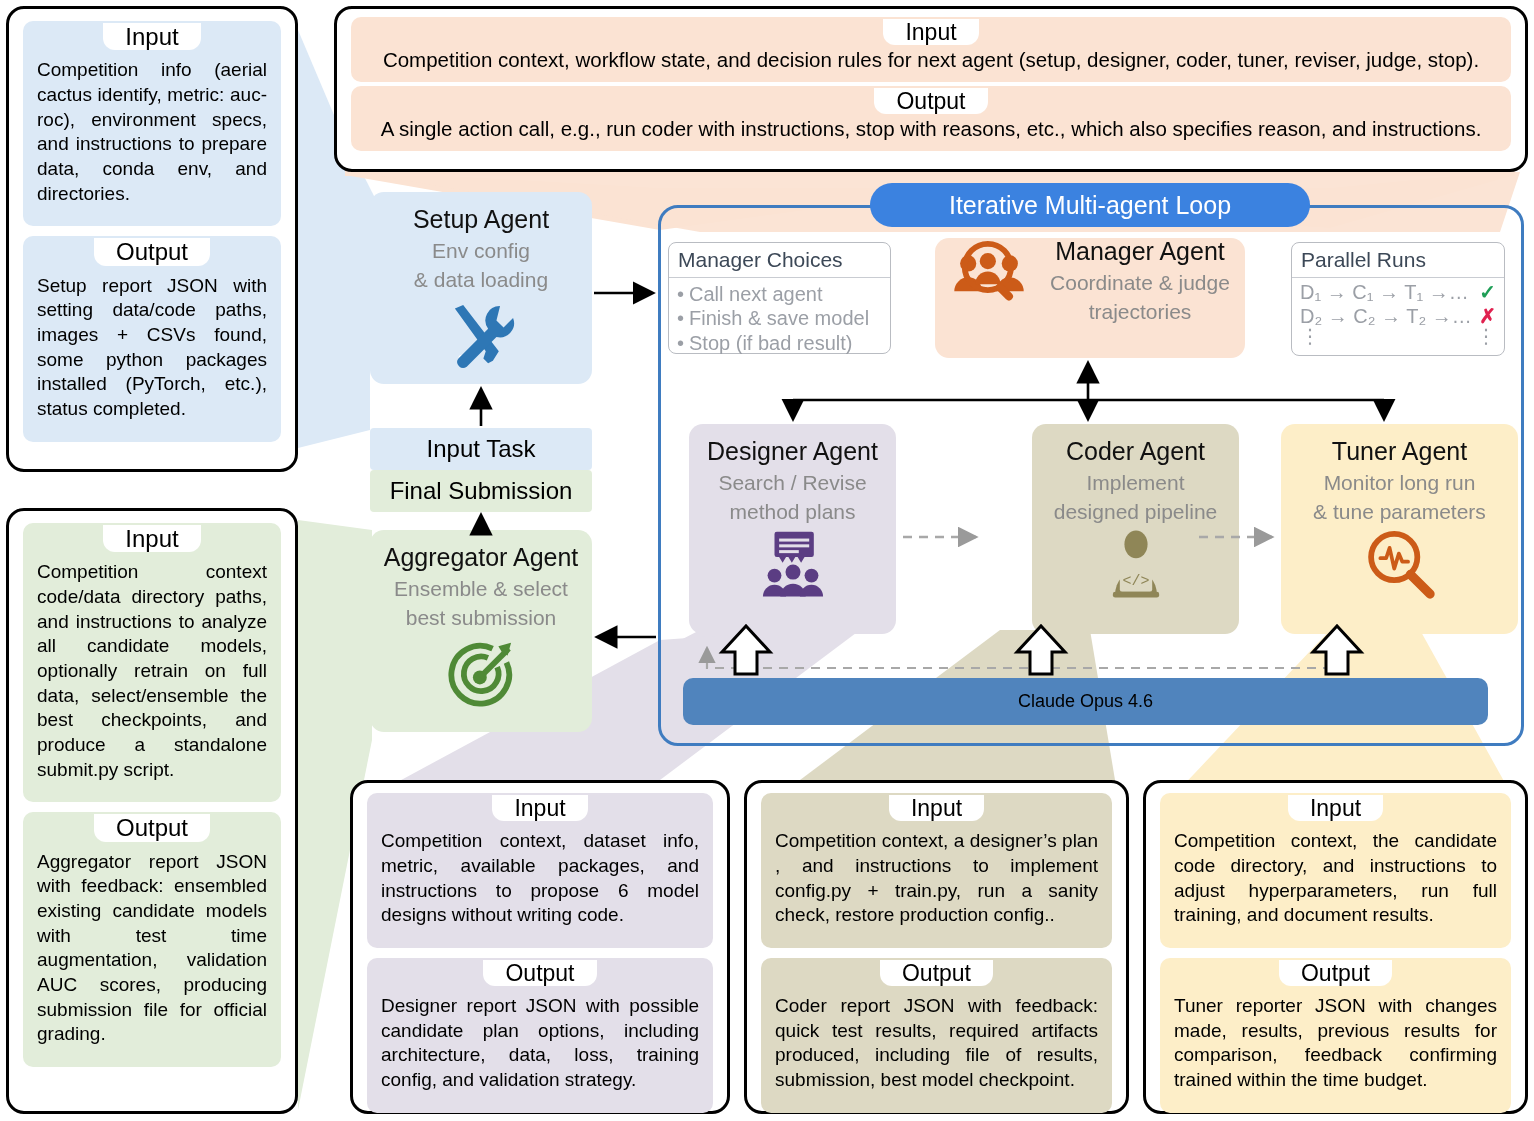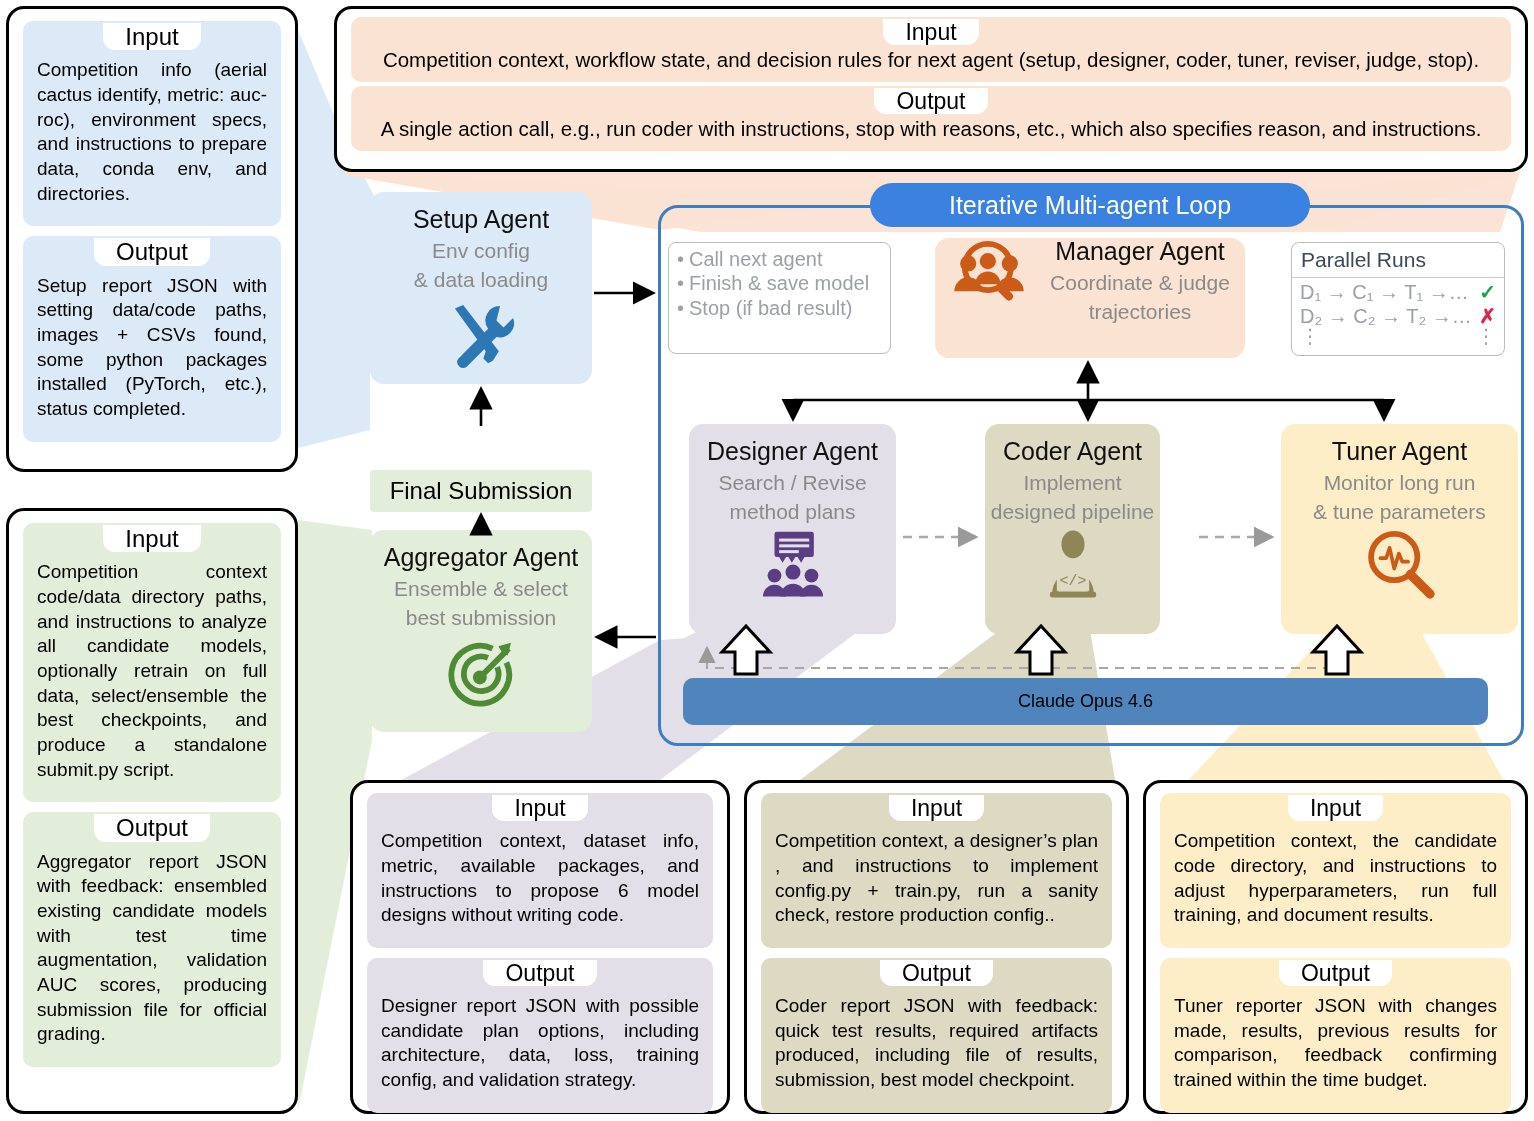--- a/index.html
+++ b/index.html
@@ -141,20 +141,21 @@
       <svg width="86" height="76" viewBox="0 0 64 64">
         <g fill="#2e77b5">
           <path d="M10 8 L17 5 L47 44 L42 52 L38 54 L34 50 L36 44 Z"></path>
           <circle cx="16" cy="50" r="3" fill="#fff"></circle>
           <path d="M48 6 a12 12 0 0 0 -10 19 L13 50 a5 5 0 0 0 7 7 L45 32 a12 12 0 0 0 14 -16 l-8 8 -6 -6 z"></path>
         </g>
       </svg>
     </div>
   </div>
 
+  <div class="lbl" style="left:370px;top:428px;width:222px;height:42px;background:#dce9f6;">Input Task</div>
   <div class="lbl" style="left:370px;top:470px;width:222px;height:42px;background:#e2edda;">Final Submission</div>
 
   <div class="agent" style="left:370px;top:530px;width:222px;height:202px;background:#e2edda;">
     <div class="a-name">Aggregator Agent</div>
     <div class="a-sub">Ensemble &amp; select</div>
     <div class="a-sub">best submission</div>
     <div class="a-icon">
       <svg width="80" height="74" viewBox="0 0 64 64">
         <g fill="none" stroke="#4f8a36" stroke-width="5">
           <path d="M54 22 a25 25 0 1 1 -12 -12"></path>
@@ -164,20 +165,21 @@
         <path d="M31 35 L56 10" stroke="#4f8a36" stroke-width="5" fill="none"></path>
         <path d="M47 8 L58 5 L55 16 L50 13 Z" fill="#4f8a36"></path>
       </svg>
     </div>
   </div>
 
   <div id="loop" style="left:658px;top:205px;width:860px;height:535px;"></div>
   <div id="loopTitle" style="left:870px;top:183px;width:440px;height:44px;">Iterative Multi-agent Loop</div>
 
   <div class="infobox" style="left:668px;top:242px;width:223px;height:112px;">
+    <div class="ib-head">Manager Choices</div>
     <div class="ib-list">
       <div class="ib-row">
         <span style="margin-right:5px;">•</span>
         <span>Call next agent</span>
       </div>
       <div class="ib-row">
         <span style="margin-right:5px;">•</span>
         <span>Finish &amp; save model</span>
       </div>
       <div class="ib-row">
@@ -244,21 +246,21 @@
             <path d="M6 60 a10 10 0 0 1 20 0 z"></path>
           <circle cx="32" cy="39" r="6.5"></circle>
             <path d="M21 60 a11 11 0 0 1 22 0 z"></path>
           <circle cx="48" cy="42" r="6"></circle>
             <path d="M38 60 a10 10 0 0 1 20 0 z"></path>
         </g>
       </svg>
     </div>
   </div>
 
-  <div class="agent" style="left:985px;top:424px;width:175px;height:210px;background:#ddd9c3;">
+  <div class="agent" style="left:1032px;top:424px;width:207px;height:210px;background:#ddd9c3;">
     <div class="a-name">Coder Agent</div>
     <div class="a-sub">Implement</div>
     <div class="a-sub">designed pipeline</div>
     <div class="a-icon" style="margin-top:2px;">
       <svg width="80" height="74" viewBox="0 0 64 64">
         <g fill="#8f8657">
           <ellipse cx="32" cy="15" rx="10" ry="12"></ellipse>
           <path d="M14 58 a18 20 0 0 1 36 0 z"></path>
           <rect x="18" y="36" width="28" height="20" rx="2" fill="#ddd9c3"></rect>
           <rect x="12" y="56" width="40" height="5" rx="2"></rect>

